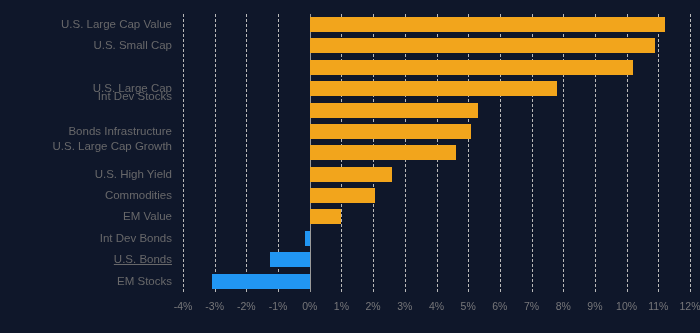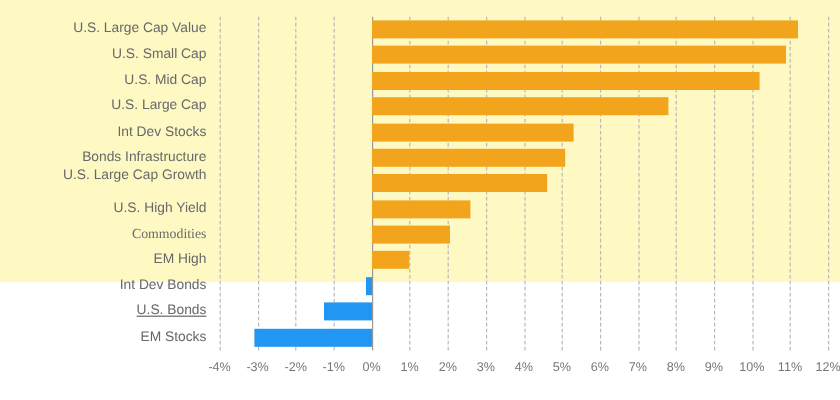--- a/index.html
+++ b/index.html
@@ -9,22 +9,22 @@
   }
   body {
     width: 700px;
     height: 333px;
     font-family: "Liberation Sans", sans-serif;
     overflow: hidden;
   }
   #chart-root {
     position: relative;
     width: 700px;
-    height: 235px;
-    background: #fef9c3;
+    height: 333px;
+    background: #0f172a;
   }
 
   
   .plot-area {
     position: absolute;
     left: 183px;
     top: 14px;
     width: 507px;   
     height: 278px;
   }
@@ -101,28 +101,27 @@
   }
 </style>
 </head>
 <body>
 
 <div id="chart-root">
 
   <div class="ylabels">
       <div class="ylabel" style="top: 0px; height: 21.3846px; line-height: 21.3846px;">U.S. Large Cap Value</div>
       <div class="ylabel" style="top: 21.3846px; height: 21.3846px; line-height: 21.3846px;">U.S. Small Cap</div>
-      <div class="ylabel" style="top: 42.7692px; height: 21.3846px; line-height: 21.3846px;">U.S. Mid Cap</div>
       <div class="ylabel" style="top: 64.1538px; height: 21.3846px; line-height: 21.3846px;">U.S. Large Cap</div>
-      <div class="ylabel" style="top: 86px; height: 21.3846px; line-height: 21.3846px;">Int Dev Stocks</div>
+      <div class="ylabel" style="top: 72px; height: 21.3846px; line-height: 21.3846px;">Int Dev Stocks</div>
       <div class="ylabel" style="top: 106.923px; height: 21.3846px; line-height: 21.3846px;">Bonds Infrastructure</div>
       <div class="ylabel" style="top: 122px; height: 21.3846px; line-height: 21.3846px;">U.S. Large Cap Growth</div>
       <div class="ylabel" style="top: 149.692px; height: 21.3846px; line-height: 21.3846px; margin-left: 12px;">U.S. High Yield</div>
-      <div class="ylabel" style="top: 171.077px; height: 21.3846px; line-height: 21.3846px; font-family: Liberation Serif, serif;">Commodities</div>
-      <div class="ylabel" style="top: 192.462px; height: 21.3846px; line-height: 21.3846px;">EM High</div>
+      <div class="ylabel" style="top: 171.077px; height: 21.3846px; line-height: 21.3846px;">Commodities</div>
+      <div class="ylabel" style="top: 192.462px; height: 21.3846px; line-height: 21.3846px;">EM Value</div>
       <div class="ylabel" style="top: 213.846px; height: 21.3846px; line-height: 21.3846px;">Int Dev Bonds</div>
       <div class="ylabel" style="top: 235.231px; height: 21.3846px; line-height: 21.3846px; text-decoration: underline;">U.S. Bonds</div>
       <div class="ylabel" style="top: 256.615px; height: 21.3846px; line-height: 21.3846px;">EM Stocks</div>
     </div>
 
   <div class="plot-area">
     <div class="grid">
         <div class="gridline" style="left: 0px;"></div>
         <div class="gridline" style="left: 31.6875px;"></div>
         <div class="gridline" style="left: 63.375px;"></div>

